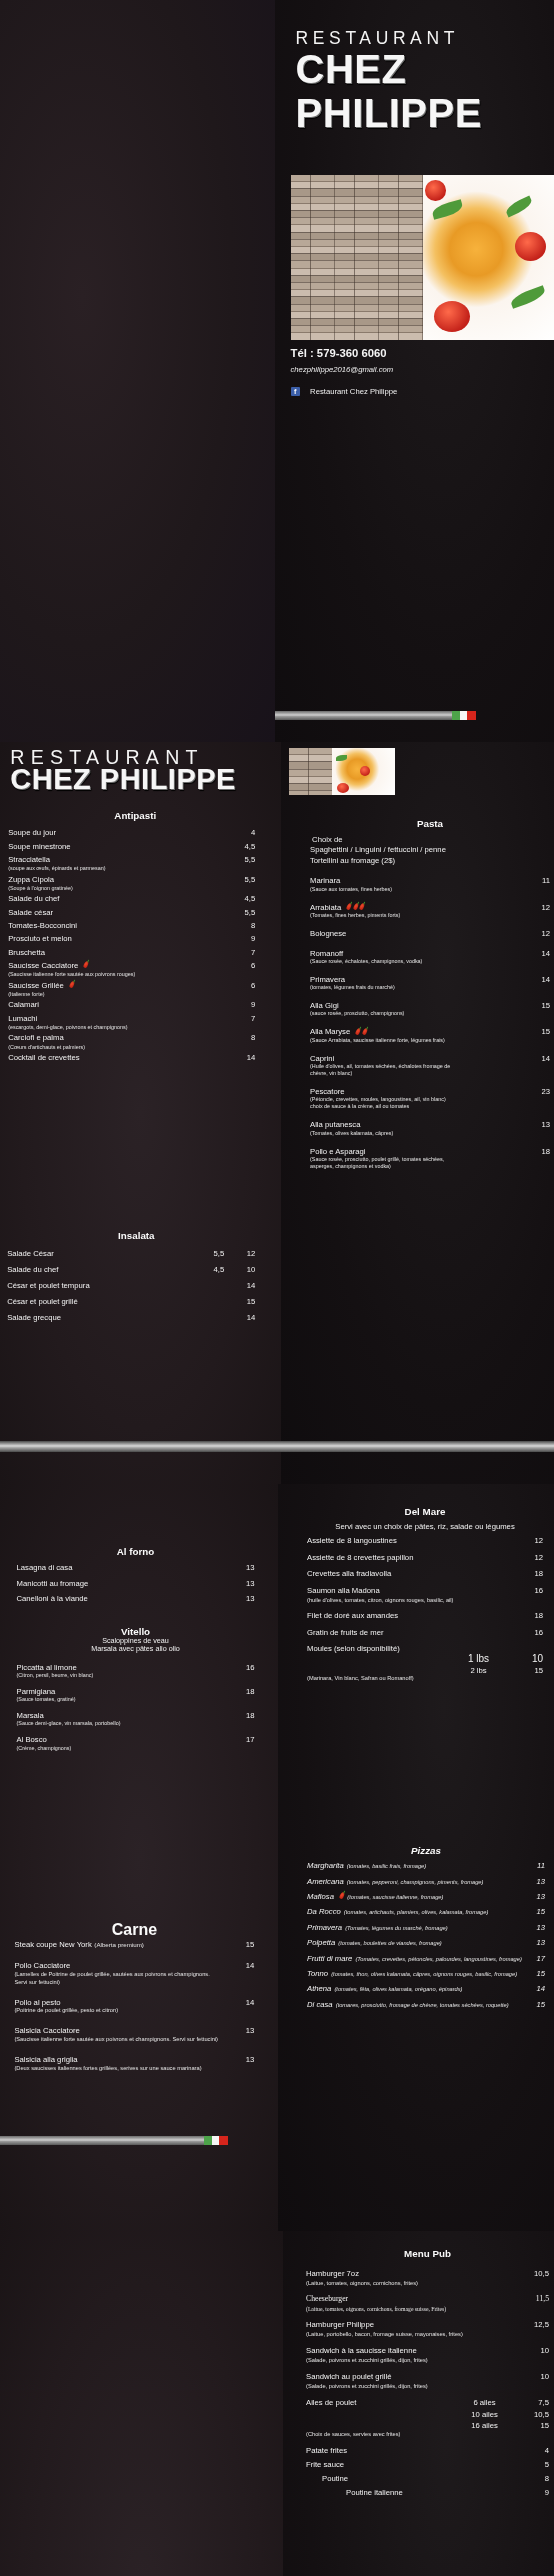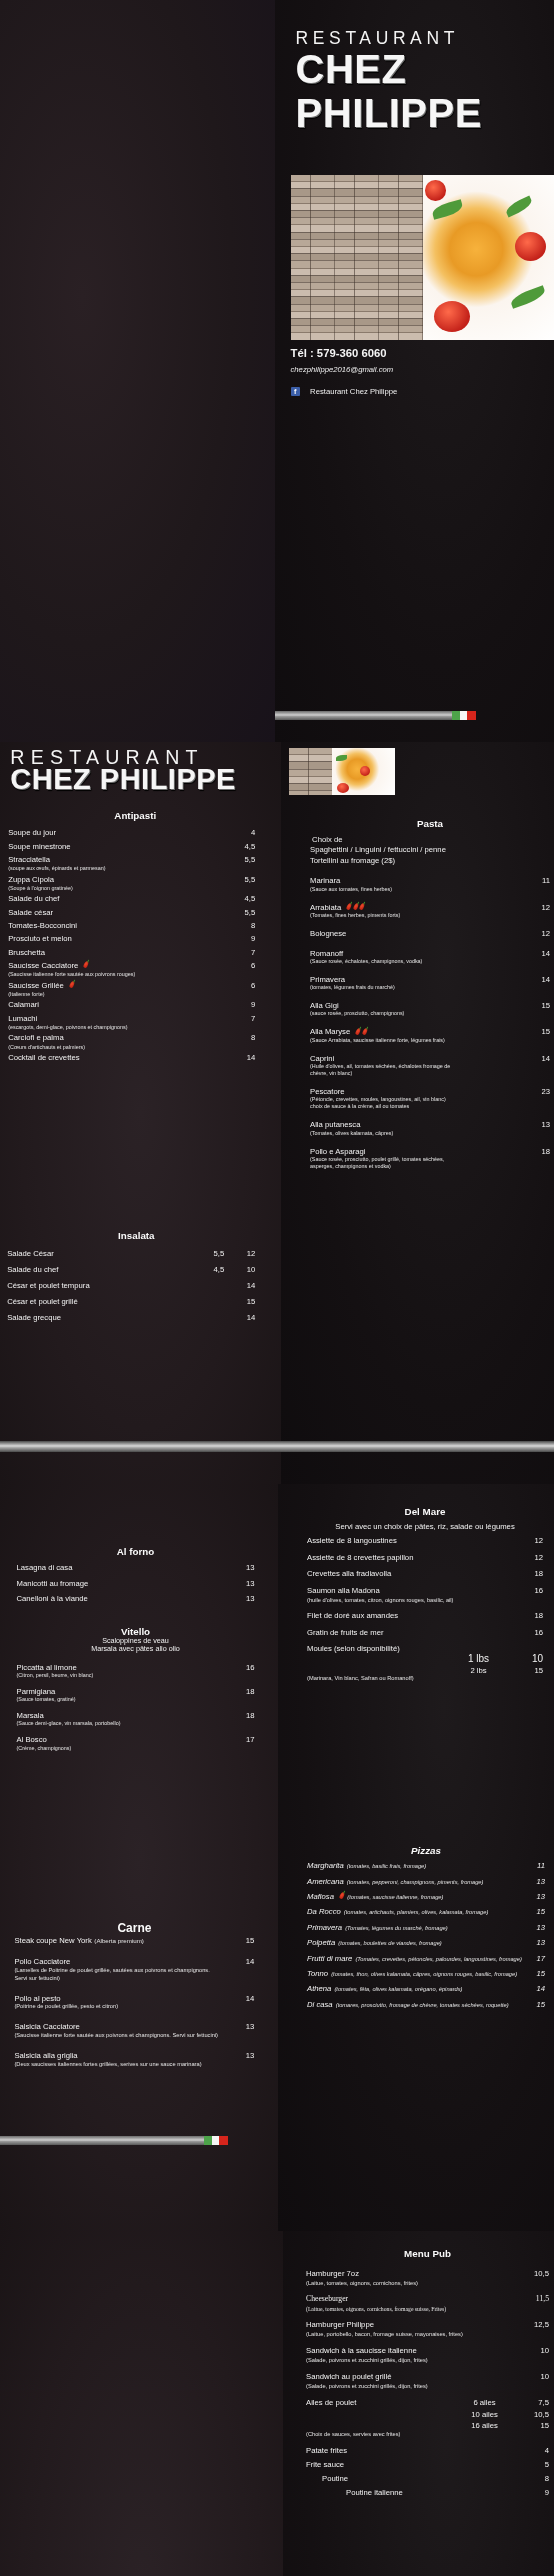--- a/index.html
+++ b/index.html
@@ -465,21 +465,21 @@
               <span style="display: flex; gap: 15.5px;">
                 <span class="pr">17</span>
               </span>
             </div>
             <div class="desc" style="font-size: 5.4px; line-height: 6.7px; max-width: 175px;">(Crème, champignons)</div>
           </div>
         </div>
     </div>
 
     <div style="position:absolute;left:14.4px;top:437px;width:240px;">
-      <div class="sec-title" style="font-size:12px;margin-bottom:1px;">Carne</div>
+      <div class="sec-title" style="font-size:16px;margin-bottom:1px;">Carne</div>
       <div id="carne-list">
           <div style="margin-bottom: 11.3px;">
             <div class="item" style="font-size: 7.7px; line-height: 9.8px;">
               <span class="nm"><span>Steak coupe New York</span><span class="desc" style="font-size: 6.2px; margin-left: 2.6px;">(Alberta premium)</span></span>
               <span style="display: flex; gap: 15.5px;">
                 <span class="pr">15</span>
               </span>
             </div>
           </div>
           <div style="margin-bottom: 11.3px;">

